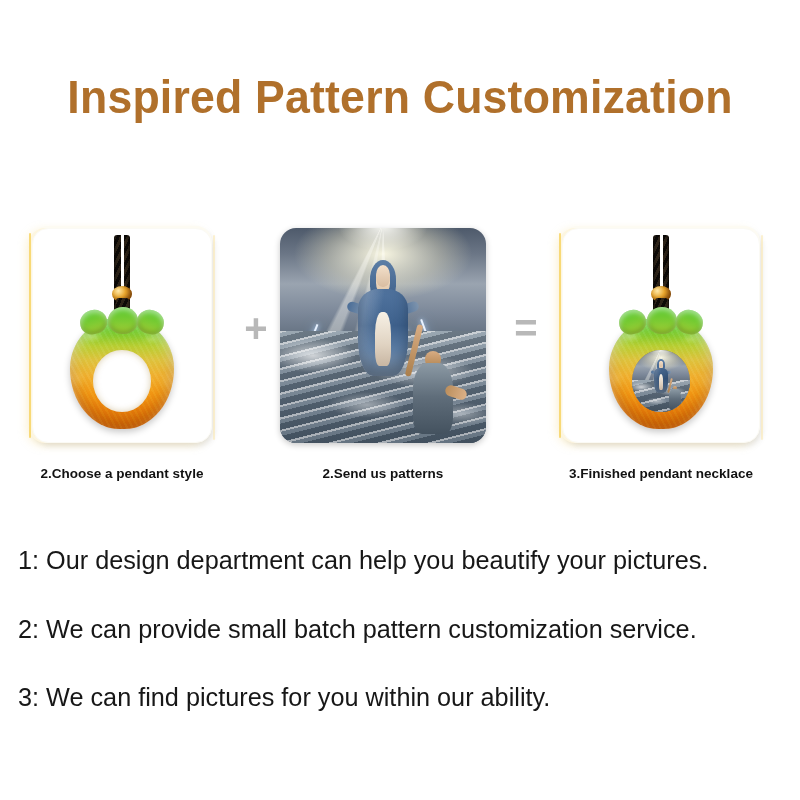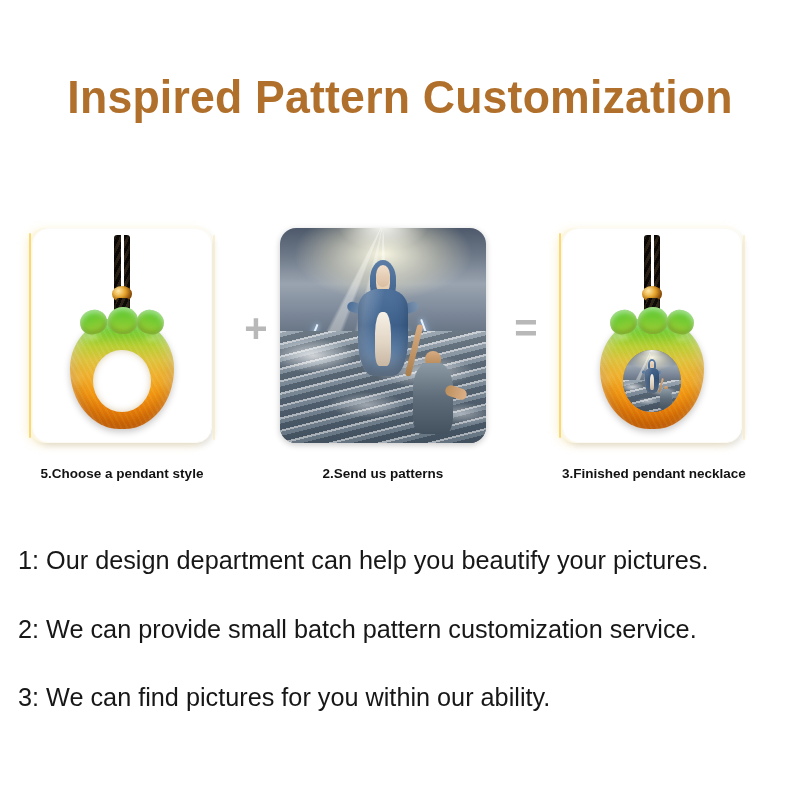--- a/index.html
+++ b/index.html
@@ -41,21 +41,21 @@
     width: 800px;
     height: 262px;
   }
 
   .step {
     position: absolute;
     top: 0;
   }
   .step-1 { left: 32px;  width: 180px; }
   .step-2 { left: 280px; width: 206px; }
-  .step-3 { left: 562px; width: 180px; }
+  .step-3 { left: 562px; width: 198px; }
 
   .card {
     position: relative;
     width: 100%;
     height: 215px;
     border-radius: 16px;
     background: #ffffff;
     box-sizing: border-box;
   }
 
@@ -471,21 +471,21 @@
           <div class="pendant-body"></div>
           <div class="crown">
             <div class="lobe l1"></div>
             <div class="lobe l2"></div>
             <div class="lobe l3"></div>
           </div>
           <div class="pendant-hole"></div>
         </div>
       </div>
     </div>
-    <div class="caption">5.Choose a pendant style</div>
+    <div class="caption">2.Choose a pendant style</div>
   </div>
 
   <div class="operator op-plus">+</div>
 
   <div class="step step-2">
     <div class="card card-photo">
       <div class="scene">
         <div class="clouds"></div>
         <div class="rays"></div>
 

